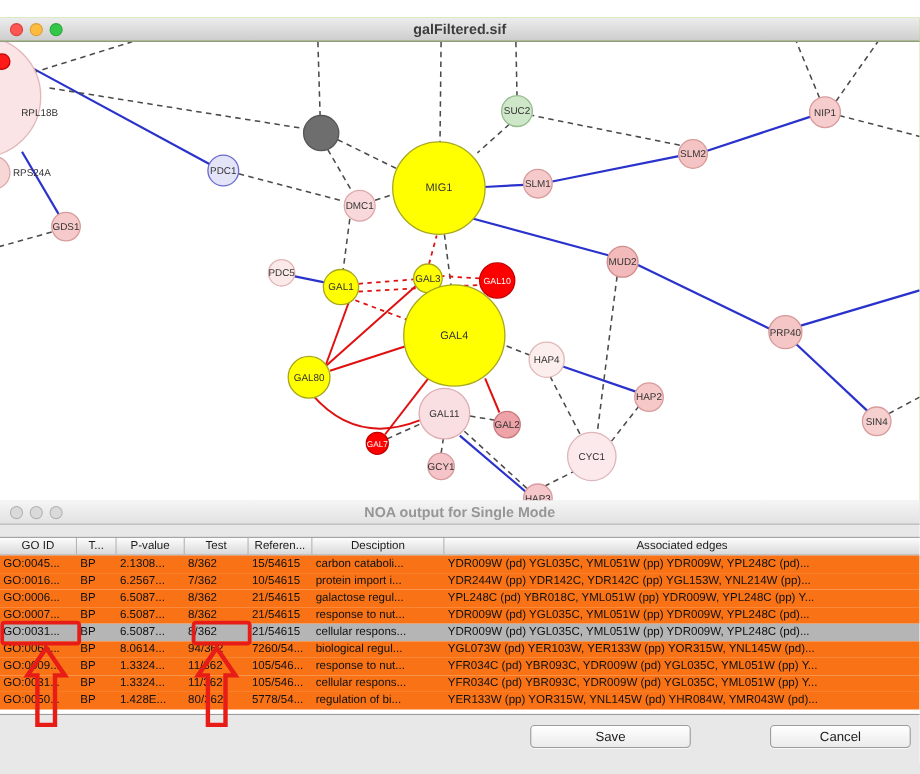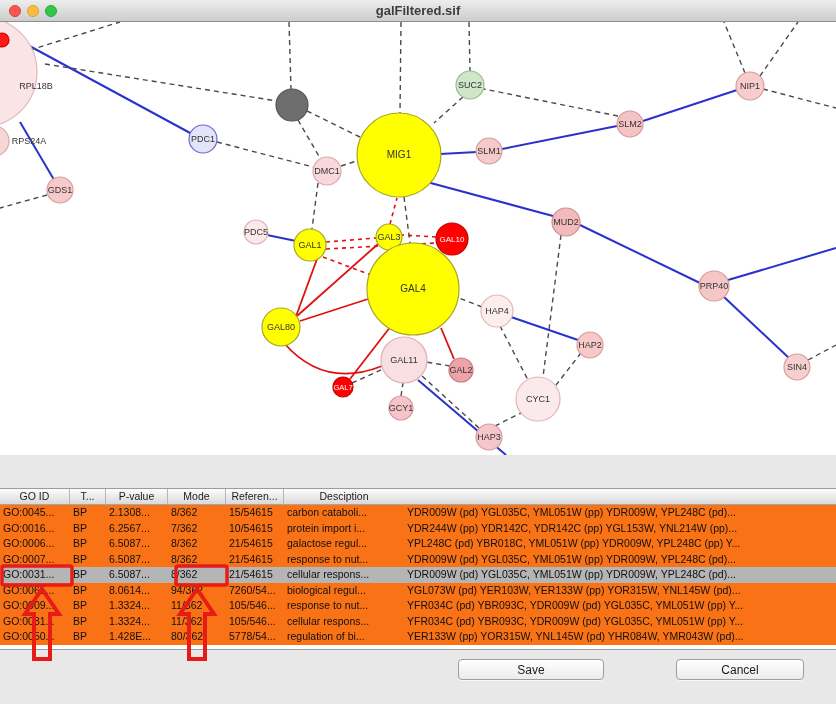--- a/index.html
+++ b/index.html
@@ -4,21 +4,21 @@
 <style>
   * { box-sizing: border-box; margin: 0; padding: 0; }
   html, body { width: 836px; height: 704px; }
   body {
     font-family: "Liberation Sans", sans-serif;
     background: #ffffff;
     position: relative;
     overflow: hidden;
   }
   .window { position: absolute; left: 0; width: 836px; }
-  .top-window { top: 0; height: 455px; background: #84cc16; }
+  .top-window { top: 16px; height: 455px; background: #84cc16; }
   .bottom-window { top: 455px; height: 249px; background: #e8e8e8; }
 
   .titlebar {
     height: 22px;
     background: linear-gradient(#ededed, #cdcdcd);
     border-bottom: 1px solid #8e8e8e;
     position: relative;
   }
   .titlebar .title {
     width: 100%; text-align: center;
@@ -74,20 +74,21 @@
     white-space: nowrap; overflow: hidden;
   }
 
   .btn {
     position: absolute; top: 204px; height: 21px;
     background: linear-gradient(#ffffff, #ebebeb);
     border: 1px solid #9d9d9d; border-radius: 4px;
     font-family: "Liberation Sans", sans-serif;
     font-size: 12px; color: #1b1b1b;
     box-shadow: 0 1px 0 rgba(255,255,255,.7);
+    margin-left: 24px;
   }
   .btn.save   { left: 458px; width: 146px; }
   .btn.cancel { left: 676px; width: 128px; }
 
   svg.overlay {
     position: absolute; left: 0; top: 0;
     width: 836px; height: 704px;
     pointer-events: none; z-index: 50;
   }
   .annot { fill: none; stroke: var(--annot, #e81c17); }
@@ -265,29 +266,36 @@
         <text x="538" y="380" text-anchor="middle" font-size="9" fill="#333333">CYC1</text>
       </g>
       <g>
         <circle cx="489" cy="415" r="13" fill="#f5c6ca" stroke="#d79ca0" stroke-width="1.2"></circle>
         <text x="489" y="418" text-anchor="middle" font-size="9" fill="#333333">HAP3</text>
       </g>
     </svg>
 </div>
 
 <div class="window bottom-window">
+  <div class="titlebar inactive">
+    <span class="tl gray g1"></span>
+    <span class="tl gray g2"></span>
+    <span class="tl gray g3"></span>
+    <div class="title">NOA output for Single Mode</div>
+  </div>
 
   <div class="table-area">
     <div class="thead" id="thead">
         <div class="th">GO ID</div>
         <div class="th">T...</div>
         <div class="th">P-value</div>
-        <div class="th">Mode</div>
+        <div class="th">Test</div>
         <div class="th">Referen...</div>
         <div class="th">Desciption</div>
+        <div class="th">Associated edges</div>
       </div>
     <div id="tbody">
         <div class="tr">
           <div class="td">GO:0045...</div>
           <div class="td">BP</div>
           <div class="td">2.1308...</div>
           <div class="td">8/362</div>
           <div class="td">15/54615</div>
           <div class="td">carbon cataboli...</div>
           <div class="td">YDR009W (pd) YGL035C, YML051W (pp) YDR009W, YPL248C (pd)...</div>

